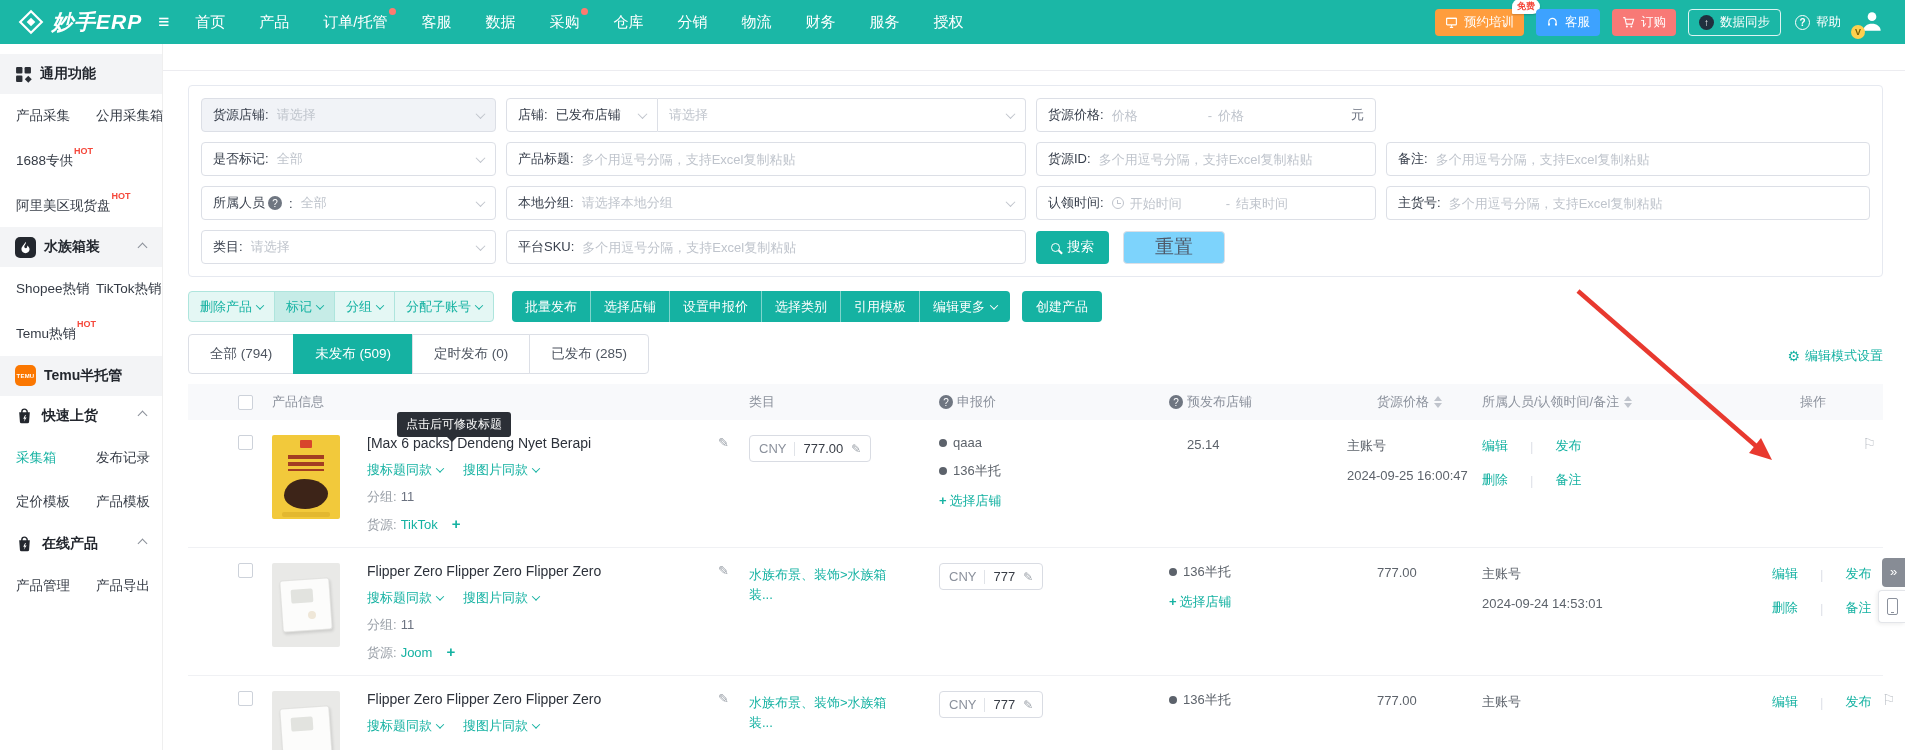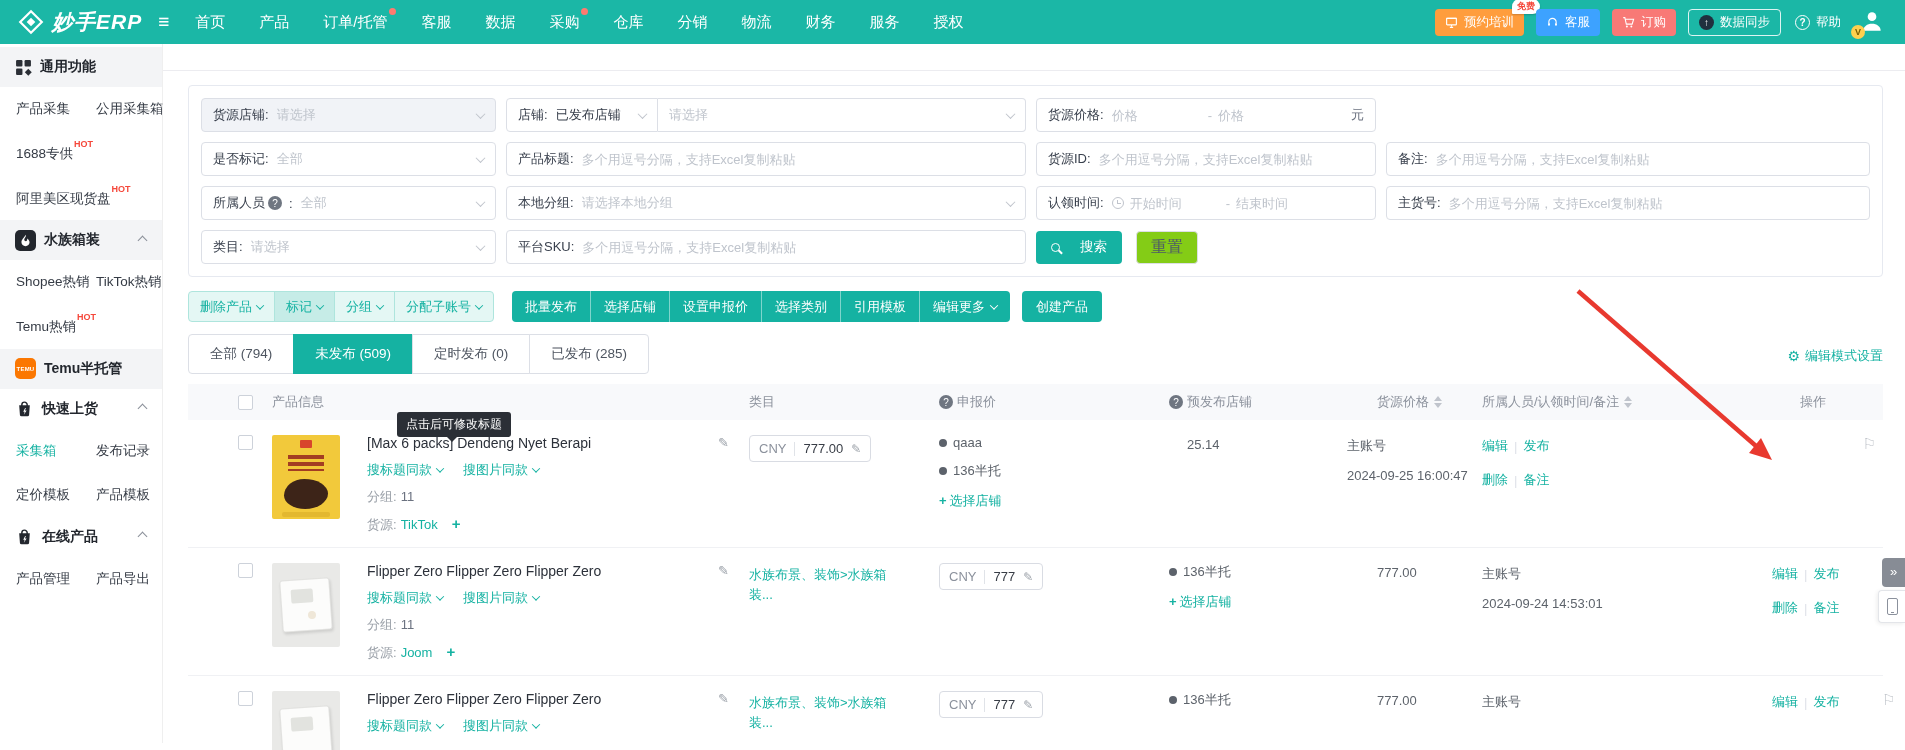--- a/index.html
+++ b/index.html
@@ -35,21 +35,21 @@
     font-size:10px;line-height:15px;text-align:center;display:inline-block;}
   .tb-help{background:transparent;padding:0 2px;}
   .help-ico{width:15px;height:15px;border-radius:50%;border:1.3px solid #fff;font-size:10px;
     line-height:13px;text-align:center;display:inline-block;font-weight:700;}
   .avatar{width:28px;height:28px;position:relative;margin-left:4px;cursor:pointer;}
   .avatar svg{width:26px;height:26px;}
   .v-badge{position:absolute;left:-8px;bottom:-3px;width:14px;height:14px;border-radius:50%;
     background:#ffd04e;color:#7a5b00;font-size:9px;font-weight:700;text-align:center;line-height:14px;}
 
   
-  .sidebar{position:absolute;left:0;top:37px;width:163px;height:706px;background:#fff;
+  .sidebar{position:absolute;left:0;top:44px;width:163px;height:706px;background:#fff;
     border-right:1px solid #efefef;padding-top:10px;font-size:13.5px;}
   .side-sec{display:flex;align-items:center;height:40px;padding-left:15px;gap:8px;
     font-size:14px;font-weight:600;color:#23272e;cursor:pointer;}
   .side-sec.gray{background:#f3f4f6;}
   .sicon{width:21px;height:21px;border-radius:5px;display:inline-flex;align-items:center;justify-content:center;flex:none;}
   .sicon.dark{background:#23272e;}
   .sicon.temu{background:var(--temu);color:#fff;font-size:6px;font-weight:700;letter-spacing:.2px;}
   .sicon svg{width:13px;height:13px;}
   .gridico{width:17px;height:17px;flex:none;}
   .caret{width:7px;height:7px;border-right:1.6px solid #c0c4cc;border-bottom:1.6px solid #c0c4cc;
@@ -85,25 +85,25 @@
   .fsep{color:#bfc4cc;margin:0 6px;}
   .funit{margin-left:auto;color:#6b7280;}
   .combo{display:flex;min-width:0;}
   .combo .field:first-child{border-radius:4px 0 0 4px;width:152px;flex:none;}
   .combo .field:last-child{border-radius:0 4px 4px 0;border-left:none;flex:1;}
   .clock{width:12px;height:12px;border:1.2px solid #c0c4cc;border-radius:50%;position:relative;flex:none;margin-right:6px;}
   .clock::after{content:"";position:absolute;left:4.5px;top:2px;width:1.2px;height:4px;background:#c0c4cc;}
   .clock::before{content:"";position:absolute;left:4.5px;top:5px;width:3.5px;height:1.2px;background:#c0c4cc;}
   .fbtns{display:flex;align-items:center;gap:14px;}
   .btn-search{height:33px;padding:0 15px;background:var(--teal);color:#fff;border:none;border-radius:4px;
-    font-size:13.5px;display:inline-flex;align-items:center;gap:20px;cursor:pointer;}
+    font-size:13.5px;display:inline-flex;align-items:center;gap:7px;cursor:pointer;}
   .mag{width:9px;height:9px;border:1.6px solid #fff;border-radius:50%;position:relative;display:inline-block;}
   .mag::after{content:"";position:absolute;width:5px;height:1.6px;background:#fff;transform:rotate(45deg);right:-4px;bottom:-2px;}
-  .btn-reset{height:33px;padding:0 14px;background:#84cc16;color:#4e5969;border:1px solid var(--bd);
-    border-radius:4px;font-size:16px;cursor:pointer;}
+  .btn-reset{height:33px;padding:0 31px;background:#7dd3fc;color:#4e5969;border:1px solid var(--bd);
+    border-radius:4px;font-size:19px;cursor:pointer;}
 
   
   .toolbar{margin-top:14px;display:flex;align-items:center;}
   .seg-light{display:flex;}
   .seg{height:31px;padding:0 11px;font-size:13px;color:var(--teal);background:#e4f7f4;
     border:1px solid #aee5dd;display:inline-flex;align-items:center;gap:5px;cursor:pointer;margin-left:-1px;white-space:nowrap;}
   .seg:first-child{border-radius:4px 0 0 4px;margin-left:0;}
   .seg:last-child{border-radius:0 4px 4px 0;}
   .seg.dark{background:#c6ece7;}
   .seg .caret{border-color:var(--teal);width:6px;height:6px;}
@@ -183,21 +183,21 @@
   .pencil2{color:#9aa0a8;margin-left:8px;font-size:12px;}
   .preshop{padding-left:12px;}
   .shopline{display:flex;align-items:center;gap:6px;margin-bottom:12px;}
   .bullet{width:8px;height:8px;border-radius:50%;background:#5c626b;flex:none;}
   .addshop{color:var(--teal);cursor:pointer;}
   .plus2{font-weight:700;margin-right:3px;}
   .gprice{padding-left:30px;padding-top:2px;}
   .owner{padding-top:2px;}
   .owner .time{margin-top:13px;}
   .ops{padding-top:2px;}
-  .opline{display:flex;align-items:center;gap:6px;margin-bottom:16px;}
+  .opline{display:flex;align-items:center;gap:22px;margin-bottom:16px;}
   .osep{color:#dfe2e8;}
   .flagc{text-align:right;padding-right:6px;}
   .flag{color:#c3c7cd;font-size:15px;cursor:pointer;}
 
   
   .tooltip{position:absolute;left:397px;top:412px;height:25px;line-height:25px;background:#2b2f36;
     color:#fff;font-size:12px;padding:0 9px;border-radius:3px;z-index:8;white-space:nowrap;}
   .tooltip::after{content:"";position:absolute;bottom:-10px;left:44%;border:5px solid transparent;border-top-color:#2b2f36;}
   .arrow-overlay{position:absolute;left:0;top:0;width:1905px;height:750px;pointer-events:none;z-index:9;}
   .drawer-handle{position:absolute;right:0;top:558px;width:23px;height:29px;background:#878c95;

